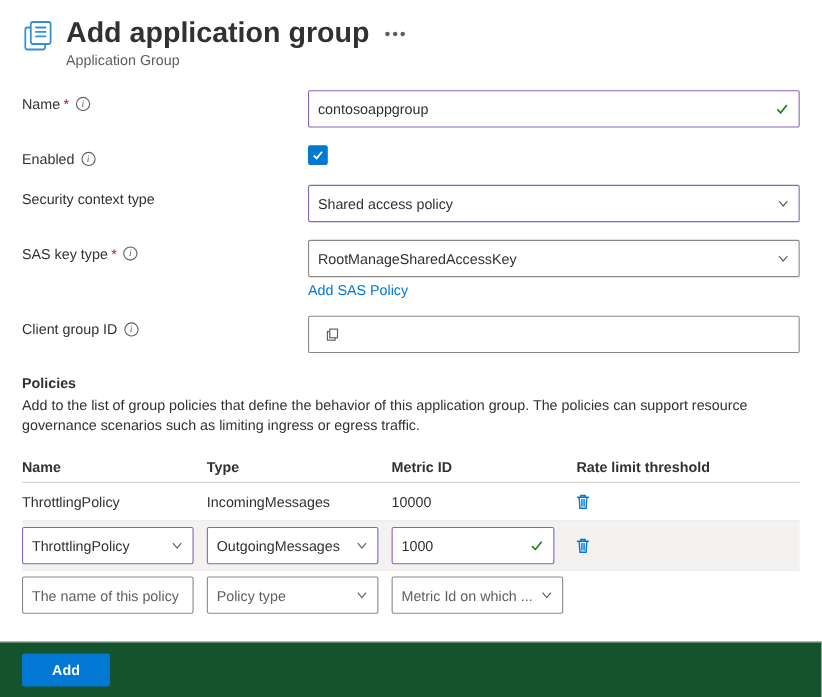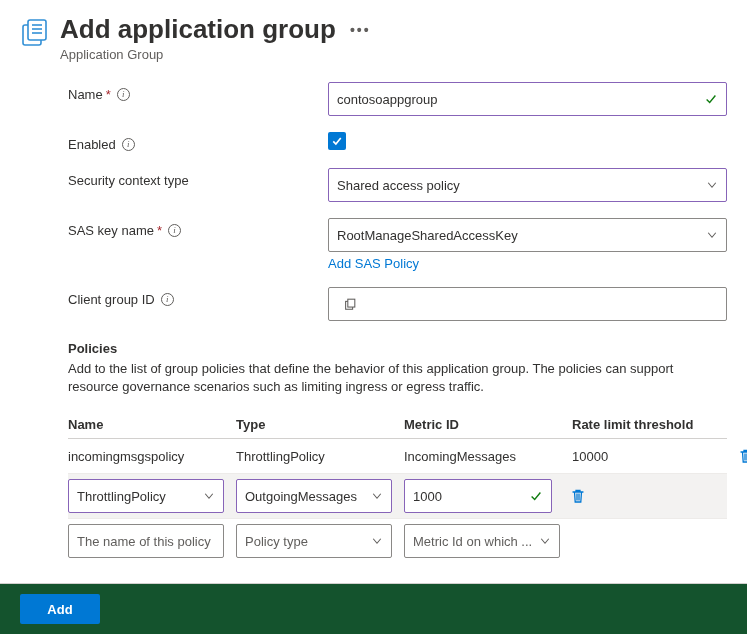--- a/index.html
+++ b/index.html
@@ -15,21 +15,21 @@
   *{box-sizing:border-box;}
   html,body{margin:0;padding:0;background:#fff;font-family:"Segoe UI",Arial,sans-serif;color:var(--text);font-size:13px;}
   .page{width:747px;min-height:634px;position:relative;}
 
   .header{display:flex;align-items:flex-start;padding:14px 12px 0 20px;}
   .header-icon{flex:0 0 auto;margin-right:10px;margin-top:4px;}
   .header-text h1{margin:0;font-size:26px;font-weight:600;color:var(--text);display:flex;align-items:center;}
   .header-text .dots{margin-left:14px;color:var(--muted);font-size:14px;letter-spacing:2px;}
   .header-text .sub{margin-top:2px;color:var(--muted);font-size:13px;}
 
-  .form{padding:20px 20px 10px 20px;margin-left:48px;}
+  .form{padding:20px 20px 10px 20px;}
   .row{display:flex;align-items:flex-start;margin-bottom:16px;}
   .row .lbl{width:260px;flex:0 0 260px;display:flex;align-items:center;font-size:13px;padding-top:5px;}
   .req{color:var(--req);margin-left:3px;}
   .info{display:inline-flex;align-items:center;justify-content:center;width:13px;height:13px;border:1px solid var(--muted);border-radius:50%;font-size:9px;color:var(--muted);margin-left:6px;font-style:italic;font-family:Georgia,serif;line-height:11px;}
 
   .ctrl{flex:1;}
   .field,.select{height:28px;border:1px solid var(--border);border-radius:2px;width:100%;display:flex;align-items:center;padding:16px 8px;font-size:13px;color:var(--text);background:#fff;position:relative;}
   .field.valid,.select.valid{border-color:var(--purple);}
   .field .val,.select .val{flex:1;white-space:nowrap;overflow:hidden;text-overflow:ellipsis;}
   .field .placeholder,.select .placeholder{color:var(--muted);}
@@ -130,21 +130,21 @@
             <svg width="12" height="12" viewBox="0 0 16 16">
                 <path d="M3 5 L8 11 L13 5" stroke="#605e5c" stroke-width="1.4" fill="none"></path>
               </svg>
           </span>
         </div>
       </div>
     </div>
 
     <div class="row">
       <div class="lbl">
-        <span>SAS key name</span>
+        <span>SAS key type</span>
         <span class="req">*</span>
         <span class="info">i</span>
       </div>
       <div class="ctrl">
         <div class="select">
           <span class="val">RootManageSharedAccessKey</span>
           <span class="chev">
             <svg width="12" height="12" viewBox="0 0 16 16">
                 <path d="M3 5 L8 11 L13 5" stroke="#605e5c" stroke-width="1.4" fill="none"></path>
               </svg>
@@ -176,21 +176,20 @@
 
     <div class="pol-header">
       <div class="col-name">Name</div>
       <div class="col-type">Type</div>
       <div class="col-metric">Metric ID</div>
       <div class="col-rate">Rate limit threshold</div>
       <div class="col-del"></div>
     </div>
 
     <div class="pol-row static">
-      <div class="col-name">incomingmsgspolicy</div>
       <div class="col-type">ThrottlingPolicy</div>
       <div class="col-metric">IncomingMessages</div>
       <div class="col-rate">10000</div>
       <div class="col-del">
         <span class="del-btn">
           <svg width="16" height="16" viewBox="0 0 16 16">
               <path d="M3 4 H13 M6 4 V2.5 H10 V4 M4.5 4 L5.2 14 H10.8 L11.5 4 M7 6 V12 M9 6 V12" stroke="#0078d4" stroke-width="1.3" fill="none" stroke-linecap="round"></path>
             </svg>
         </span>
       </div>

